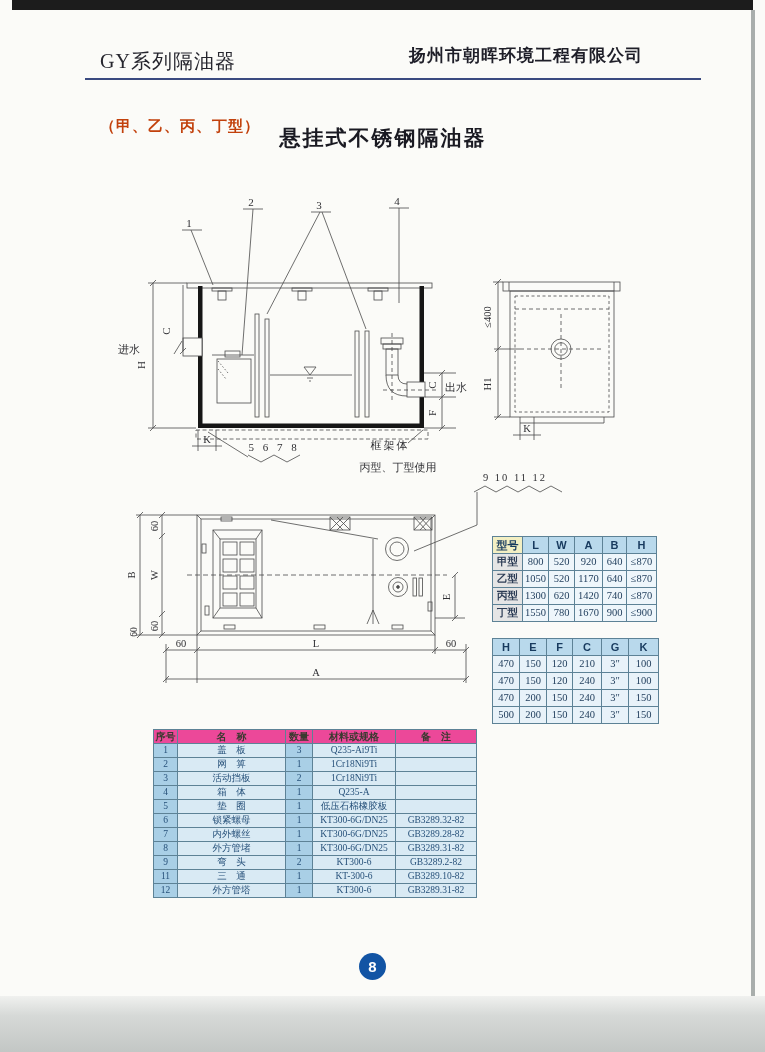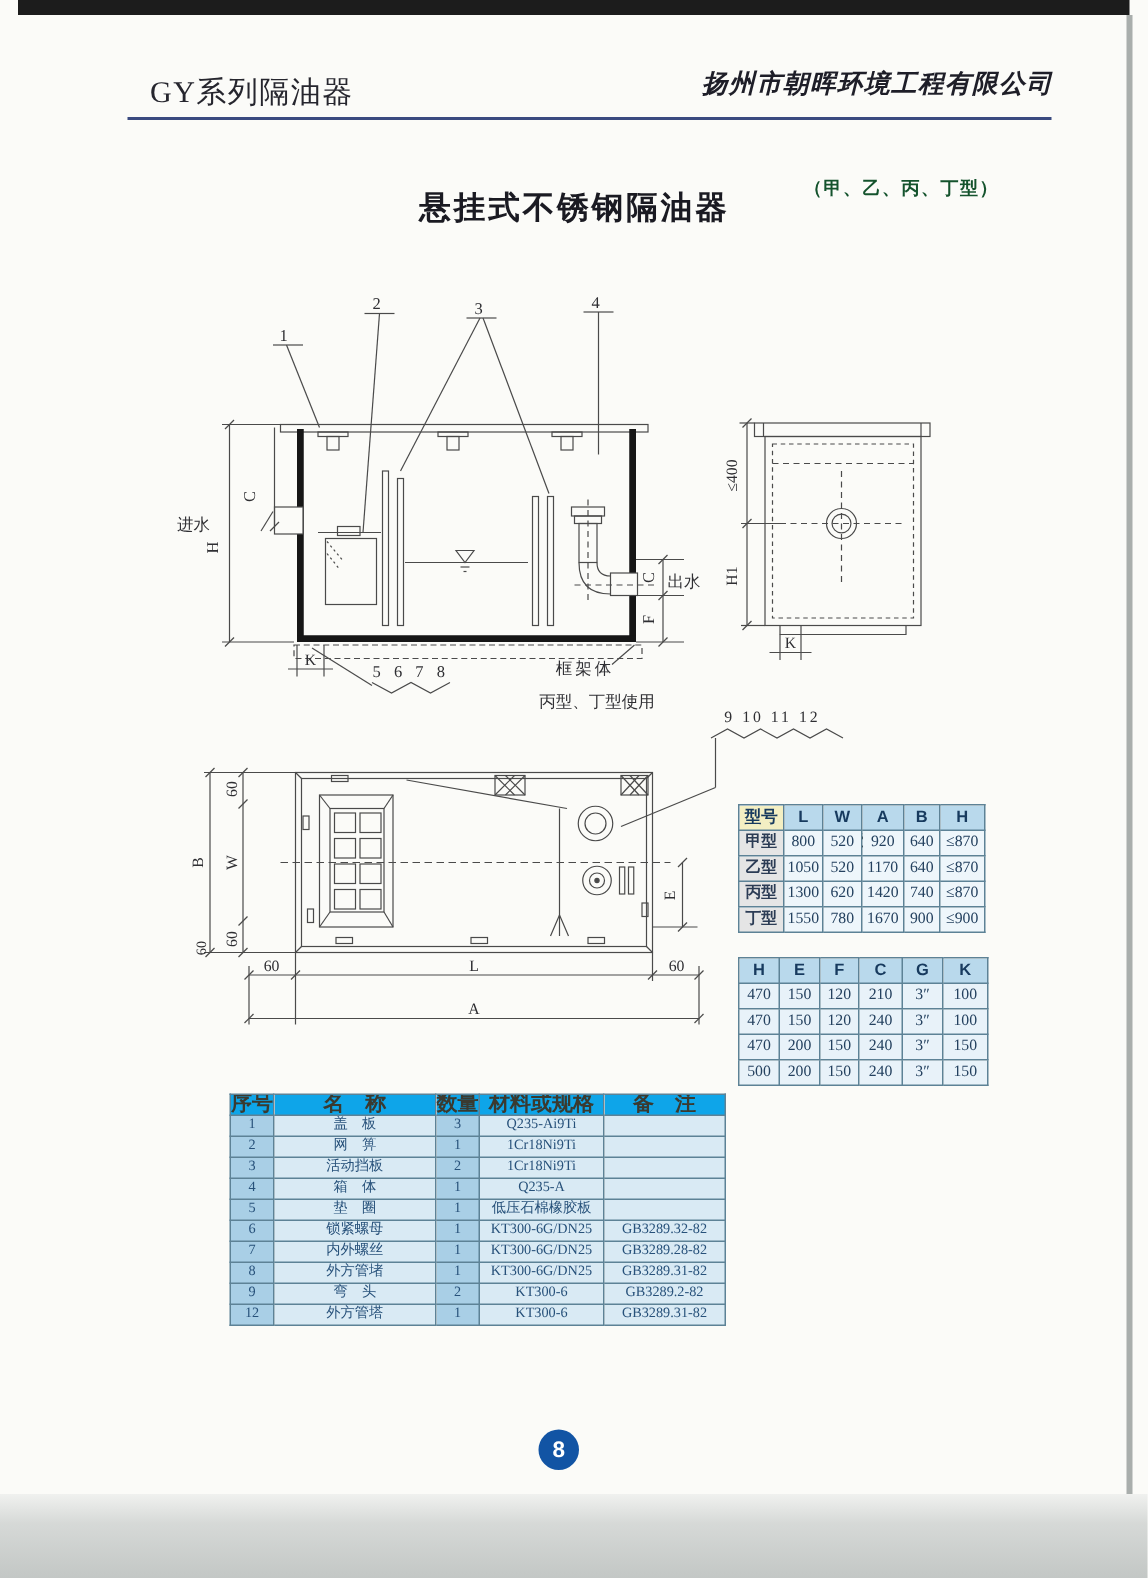--- a/index.html
+++ b/index.html
@@ -6,27 +6,27 @@
   body{width:765px;height:1052px;position:relative;background:#fbfbf8;
        font-family:"Liberation Serif","DejaVu Serif",serif;color:#2e2e33;}
   .abs{position:absolute;}
   
   .top-band{left:12px;top:0;width:741px;height:10px;background:#1c1c1c;}
   .right-band{left:751px;top:10px;width:4px;height:986px;background:#a9aeac;}
   .bottom-band{left:0;top:996px;width:765px;height:56px;
        background:linear-gradient(#f0f1ef 0%,#d6d9d7 35%,#c3c7c5 100%);}
   
   .series{left:100px;top:48px;font-size:20px;letter-spacing:1px;color:#26262e;}
-  .company{left:350px;top:44px;width:352px;text-align:right;font-size:17px;
-       font-weight:bold;font-style:italic;letter-spacing:1px;color:#1e1e28;}
+  .company{left:350px;top:44px;width:352px;text-align:center;font-size:17px;
+       font-weight:bold;letter-spacing:1px;color:#1e1e28;}
   .rule{left:85px;top:78px;width:616px;height:2px;background:#3a4a80;}
   .doc-title{left:100px;top:84px;width:566px;text-align:center;font-size:21px;font-weight:bold;
        letter-spacing:2px;font-family:"Liberation Sans","DejaVu Sans",sans-serif;color:#1a1a22;margin-top:40px;}
-  .doc-subtitle{left:100px;top:117px;width:566px;text-align:right;font-size:12px;font-weight:bold;
-       letter-spacing:1px;font-family:"Liberation Sans","DejaVu Sans",sans-serif;color:#14532d;}
+  .doc-subtitle{left:100px;top:117px;width:566px;text-align:left;font-size:15px;font-weight:bold;
+       letter-spacing:1px;font-family:"Liberation Sans","DejaVu Sans",sans-serif;color:#c2410c;}
   
   svg{position:absolute;overflow:visible;}
   svg text{fill:#2f2f33;font-family:"Liberation Serif","DejaVu Serif",serif;}
   
   .param-title{left:492px;top:510px;width:166px;text-align:center;font-size:13px;
        font-family:"Liberation Sans","DejaVu Sans",sans-serif;color:#222;margin-top:40px;}
   .size-title{left:153px;top:732px;width:322px;text-align:right;font-size:13px;
        font-family:"Liberation Sans","DejaVu Sans",sans-serif;color:#222;}
   
   table{border-collapse:collapse;position:absolute;table-layout:fixed;border-radius:10px;}
@@ -38,21 +38,21 @@
   .param th:first-child{background:#f3efc3;}
   .param td{background:#eef6fb;}
   .param td:first-child{background:#e5e5e5;font-weight:bold;color:#2c3c55;}
   .param2{left:492px;top:638px;font-size:10.5px;color:#24415f;}
   .param2 th,.param2 td{height:16px;line-height:16px;}
   .param2 th{background:#b9d9ec;font-family:"Liberation Sans","DejaVu Sans",sans-serif;
        font-weight:bold;color:#173a5e;font-size:11px;}
   .param2 td{background:#e8f2f9;}
   .size{left:153px;top:729px;font-size:9.5px;color:#27517a;}
   .size th,.size td{height:13px;line-height:13px;}
-  .size th{background:#0ea5e9;color:#3a3a30;font-size:14px;}
+  .size th{background:#ec4899;color:#3a3a30;font-size:10px;}
   .size td:nth-child(1),.size td:nth-child(3){background:#a9cfe6;}
   .size td:nth-child(2),.size td:nth-child(4),.size td:nth-child(5){background:#d9eaf4;}
   
   .page-badge{left:359px;top:953px;width:27px;height:27px;border-radius:50%;background:#1254a4;
        color:#fff;font-family:"Liberation Sans","DejaVu Sans",sans-serif;font-size:15px;
        font-weight:bold;display:flex;align-items:center;justify-content:center;}
 </style>
 </head>
 <body>
 
@@ -496,20 +496,27 @@
         <td>GB3289.31-82</td>
       </tr>
       <tr>
         <td>9</td>
         <td>弯　头</td>
         <td>2</td>
         <td>KT300-6</td>
         <td>GB3289.2-82</td>
       </tr>
       <tr>
+        <td>11</td>
+        <td>三　通</td>
+        <td>1</td>
+        <td>KT-300-6</td>
+        <td>GB3289.10-82</td>
+      </tr>
+      <tr>
         <td>12</td>
         <td>外方管塔</td>
         <td>1</td>
         <td>KT300-6</td>
         <td>GB3289.31-82</td>
       </tr>
     </tbody>
 </table>
 
 <div class="abs page-badge">

